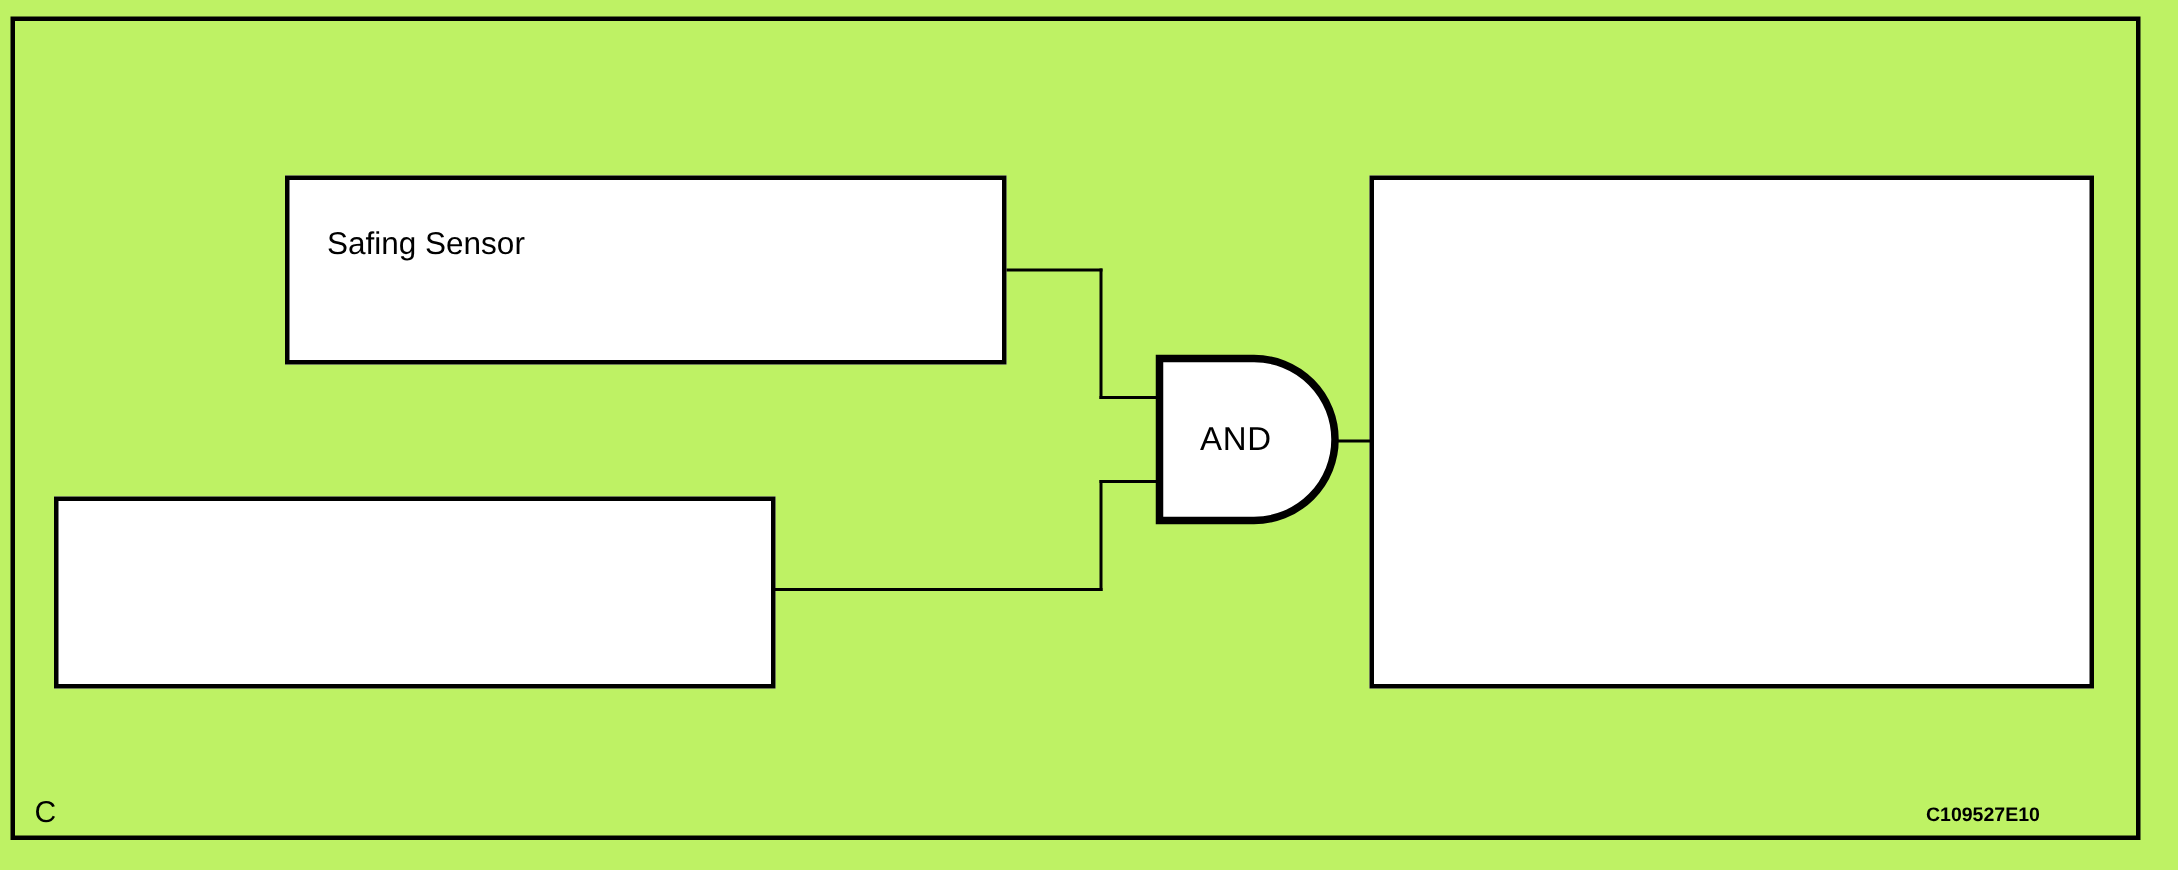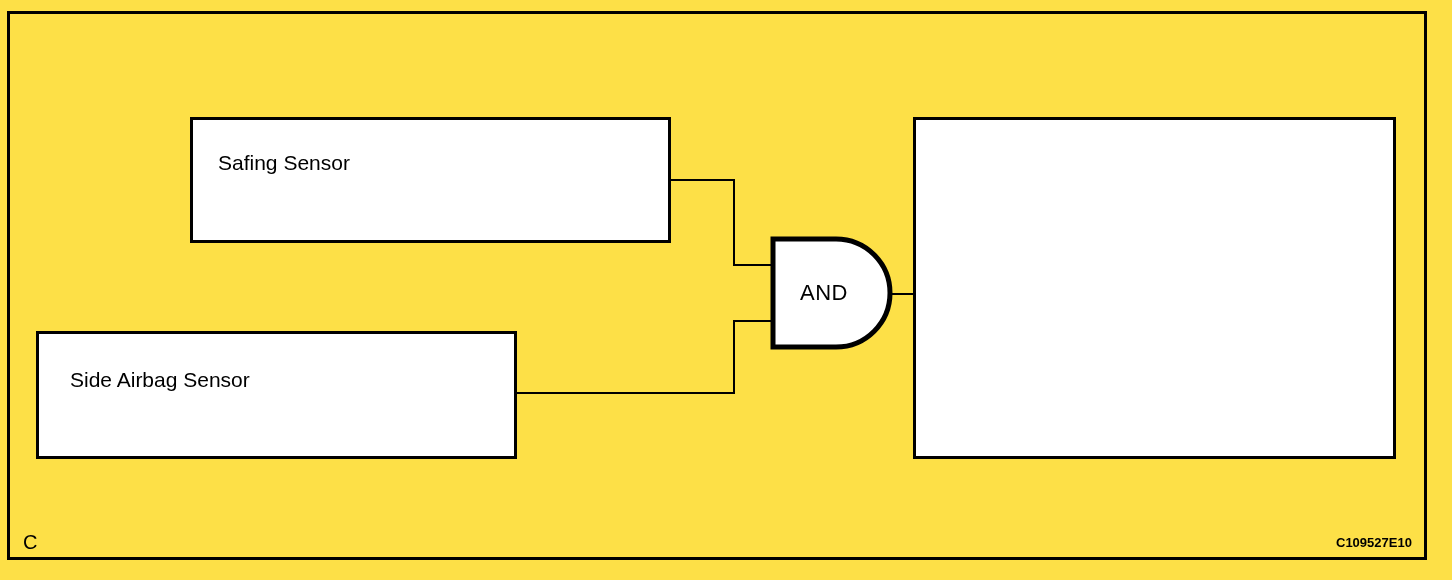--- a/index.html
+++ b/index.html
@@ -9,21 +9,21 @@
     background: #ffffff;
   }
   body {
     font-family: "Liberation Sans", sans-serif;
     -webkit-font-smoothing: none;
   }
   #canvas {
     position: relative;
     width: 1452px;
     height: 580px;
-    background: #fde047;
+    background: #bef264;
     overflow: hidden;
   }
   
   .frame {
     position: absolute;
     left: 7px;
     top: 11px;
     width: 1420px;
     height: 549px;
     border: 3px solid #000000;
@@ -103,21 +103,20 @@
 <body>
 
 <div id="canvas">
 
   <div class="frame"></div>
 
   <div class="block" style="left:190px; top:117px; width:481px; height:126px;"></div>
   <div class="block-label" style="left:218px; top:152px;">Safing Sensor</div>
 
   <div class="block" style="left:36px; top:331px; width:481px; height:128px;"></div>
-  <div class="block-label" style="left:70px; top:369px;">Side Airbag Sensor</div>
 
   <div class="block" style="left:913px; top:117px; width:483px; height:342px;"></div>
 
   <div class="wire wire-h" style="left:671px; top:179px; width:64px;"></div>
 
   <div class="wire wire-v" style="left:733px; top:179px; height:87px;"></div>
 
   <div class="wire wire-h" style="left:733px; top:264px; width:40px;"></div>
 
   <div class="wire wire-h" style="left:516px; top:392px; width:219px;"></div>
@@ -130,15 +129,15 @@
 
   <div class="and-gate">
     <svg viewBox="0 0 126 114" xmlns="http://www.w3.org/2000/svg">
       <path d="M 3 3 L 66 3 A 54 54 0 0 1 66 111 L 3 111 Z" fill="#ffffff" stroke="#000000" stroke-width="5" stroke-linejoin="miter"></path>
     </svg>
     <div class="and-gate-label">AND</div>
   </div>
 
   <div class="corner-mark" style="left:23px; top:531px;">C</div>
 
-  <div class="figure-code" style="left:1336px; top:535px;">C109527E10</div>
+  <div class="figure-code" style="left:1284px; top:535px;">C109527E10</div>
 
 </div>
 
 </body></html>

